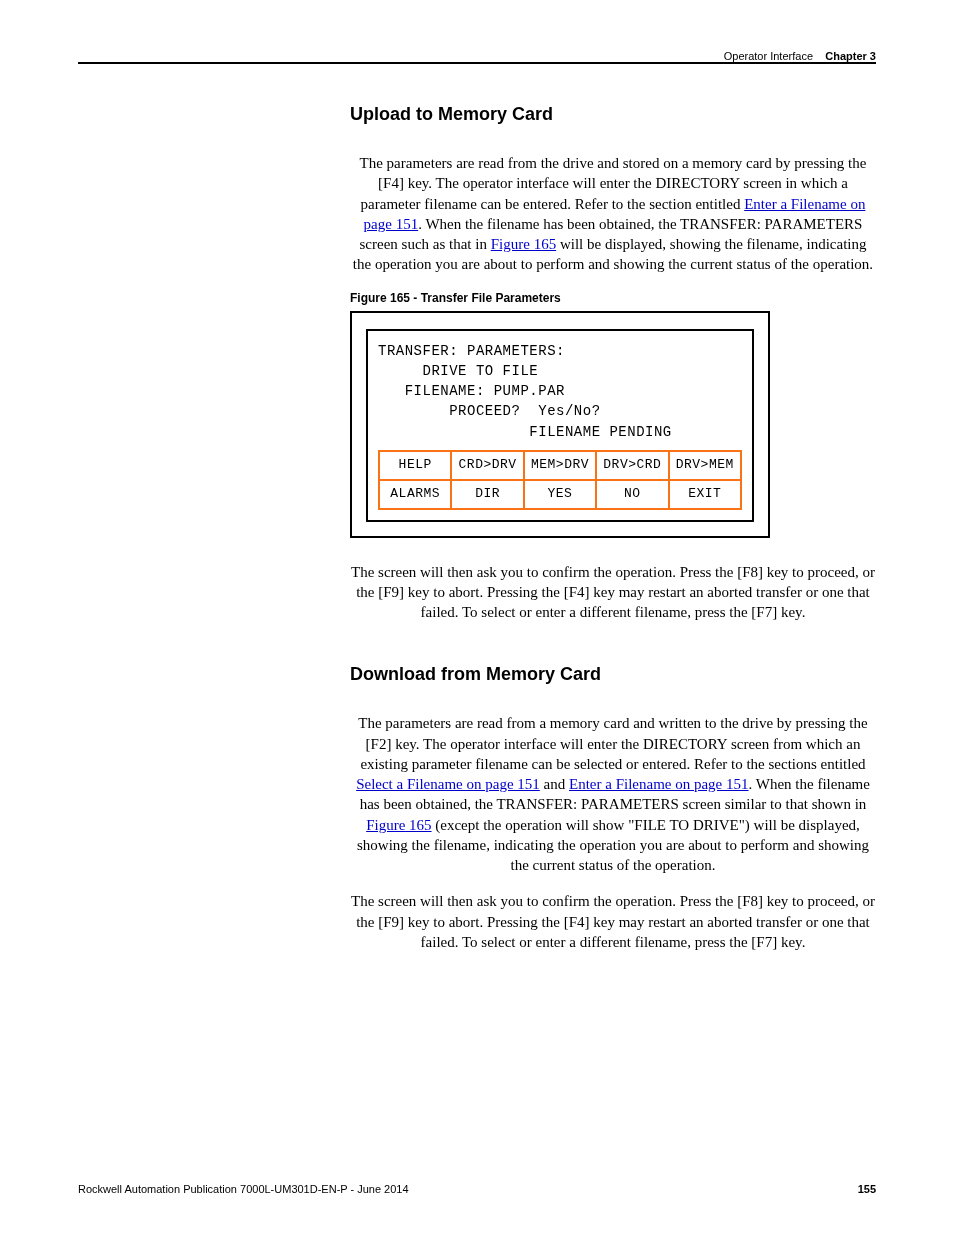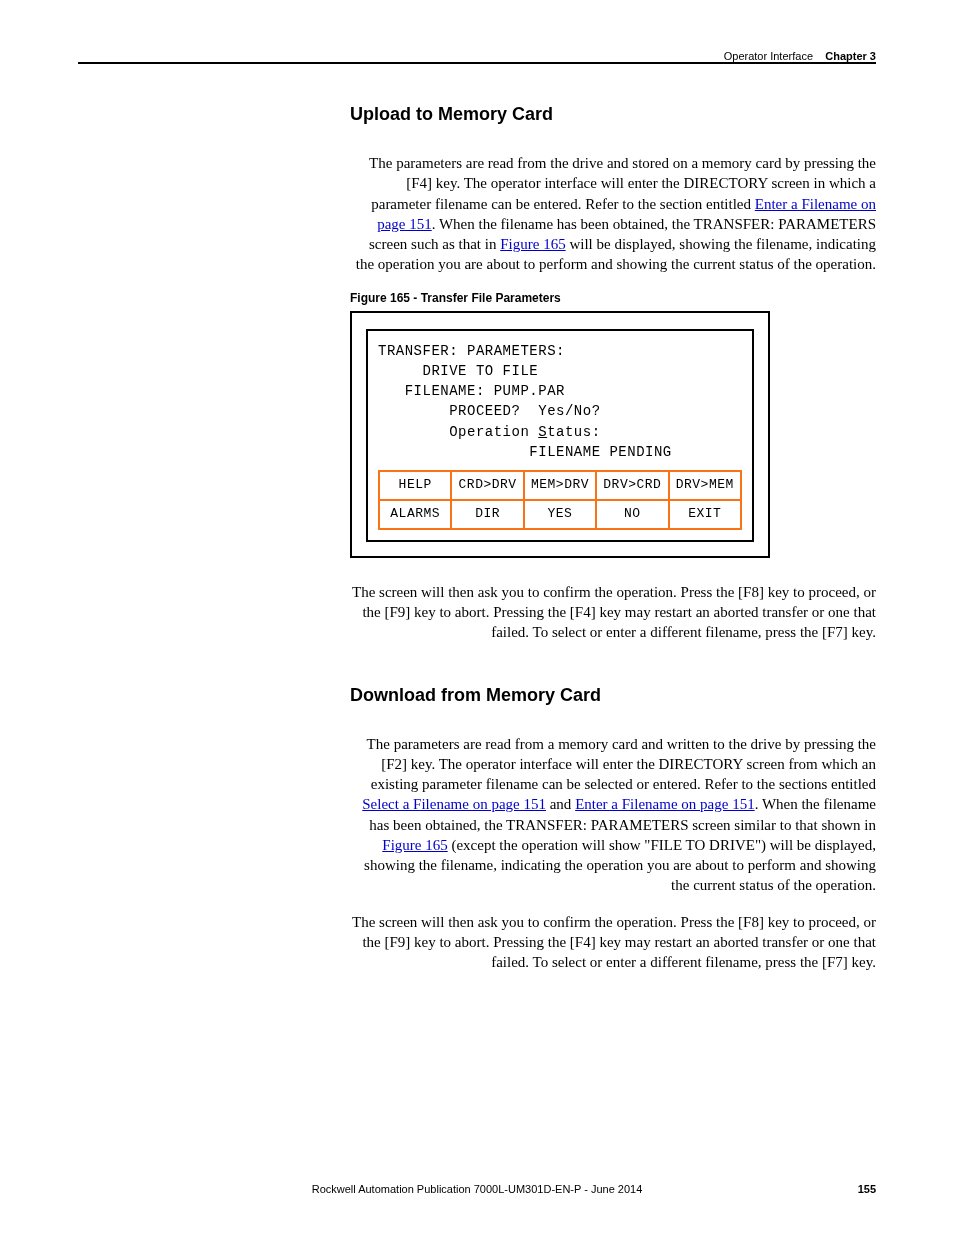--- a/index.html
+++ b/index.html
@@ -32,21 +32,21 @@
   h2 {
     font-family: Arial, Helvetica, sans-serif;
     font-weight: 700;
     font-size: 18px;
     margin: 0 0 28px 0;
   }
   p {
     font-size: 15px;
     line-height: 1.35;
     margin: 0 0 16px 0;
-    text-align: right;
+    text-align: center;
   }
   a.link {
     color: #0000cc;
     text-decoration: underline;
   }
   .fig-caption {
     font-family: Arial, Helvetica, sans-serif;
     font-weight: 700;
     font-size: 12px;
     margin: 8px 0 6px 0;
@@ -83,21 +83,21 @@
     padding: 4px 0;
     width: 20%;
   }
   .footer {
     position: absolute;
     bottom: 40px;
     left: 78px;
     right: 78px;
     font-family: Arial, Helvetica, sans-serif;
     font-size: 11px;
-    text-align: center;
+    text-align: left;
   }
   .footer .pgnum {
     position: absolute;
     right: 0;
     bottom: 0;
     font-weight: 700;
   }
 </style>
 </head>
 <body>
@@ -117,21 +117,20 @@
 
     <div class="fig-caption">Figure 165 - Transfer File Parameters</div>
 
     <div class="fig">
       <div class="hmi">
         <div class="hmi-top">
           <div class="hmi-line">TRANSFER: PARAMETERS:</div>
           <div class="hmi-line">     DRIVE TO FILE</div>
           <div class="hmi-line">   FILENAME: PUMP.PAR</div>
           <div class="hmi-line">        PROCEED?  Yes/No?</div>
-          <div class="hmi-line"><span>        Operation </span><span class="underline">S</span><span>tatus:</span></div>
           <div class="hmi-line">                 FILENAME PENDING</div>
         </div>
         <table class="softkeys">
           <tbody>
               <tr>
             <td>HELP</td>
             <td>CRD&gt;DRV</td>
             <td>MEM&gt;DRV</td>
             <td>DRV&gt;CRD</td>
             <td>DRV&gt;MEM</td>

